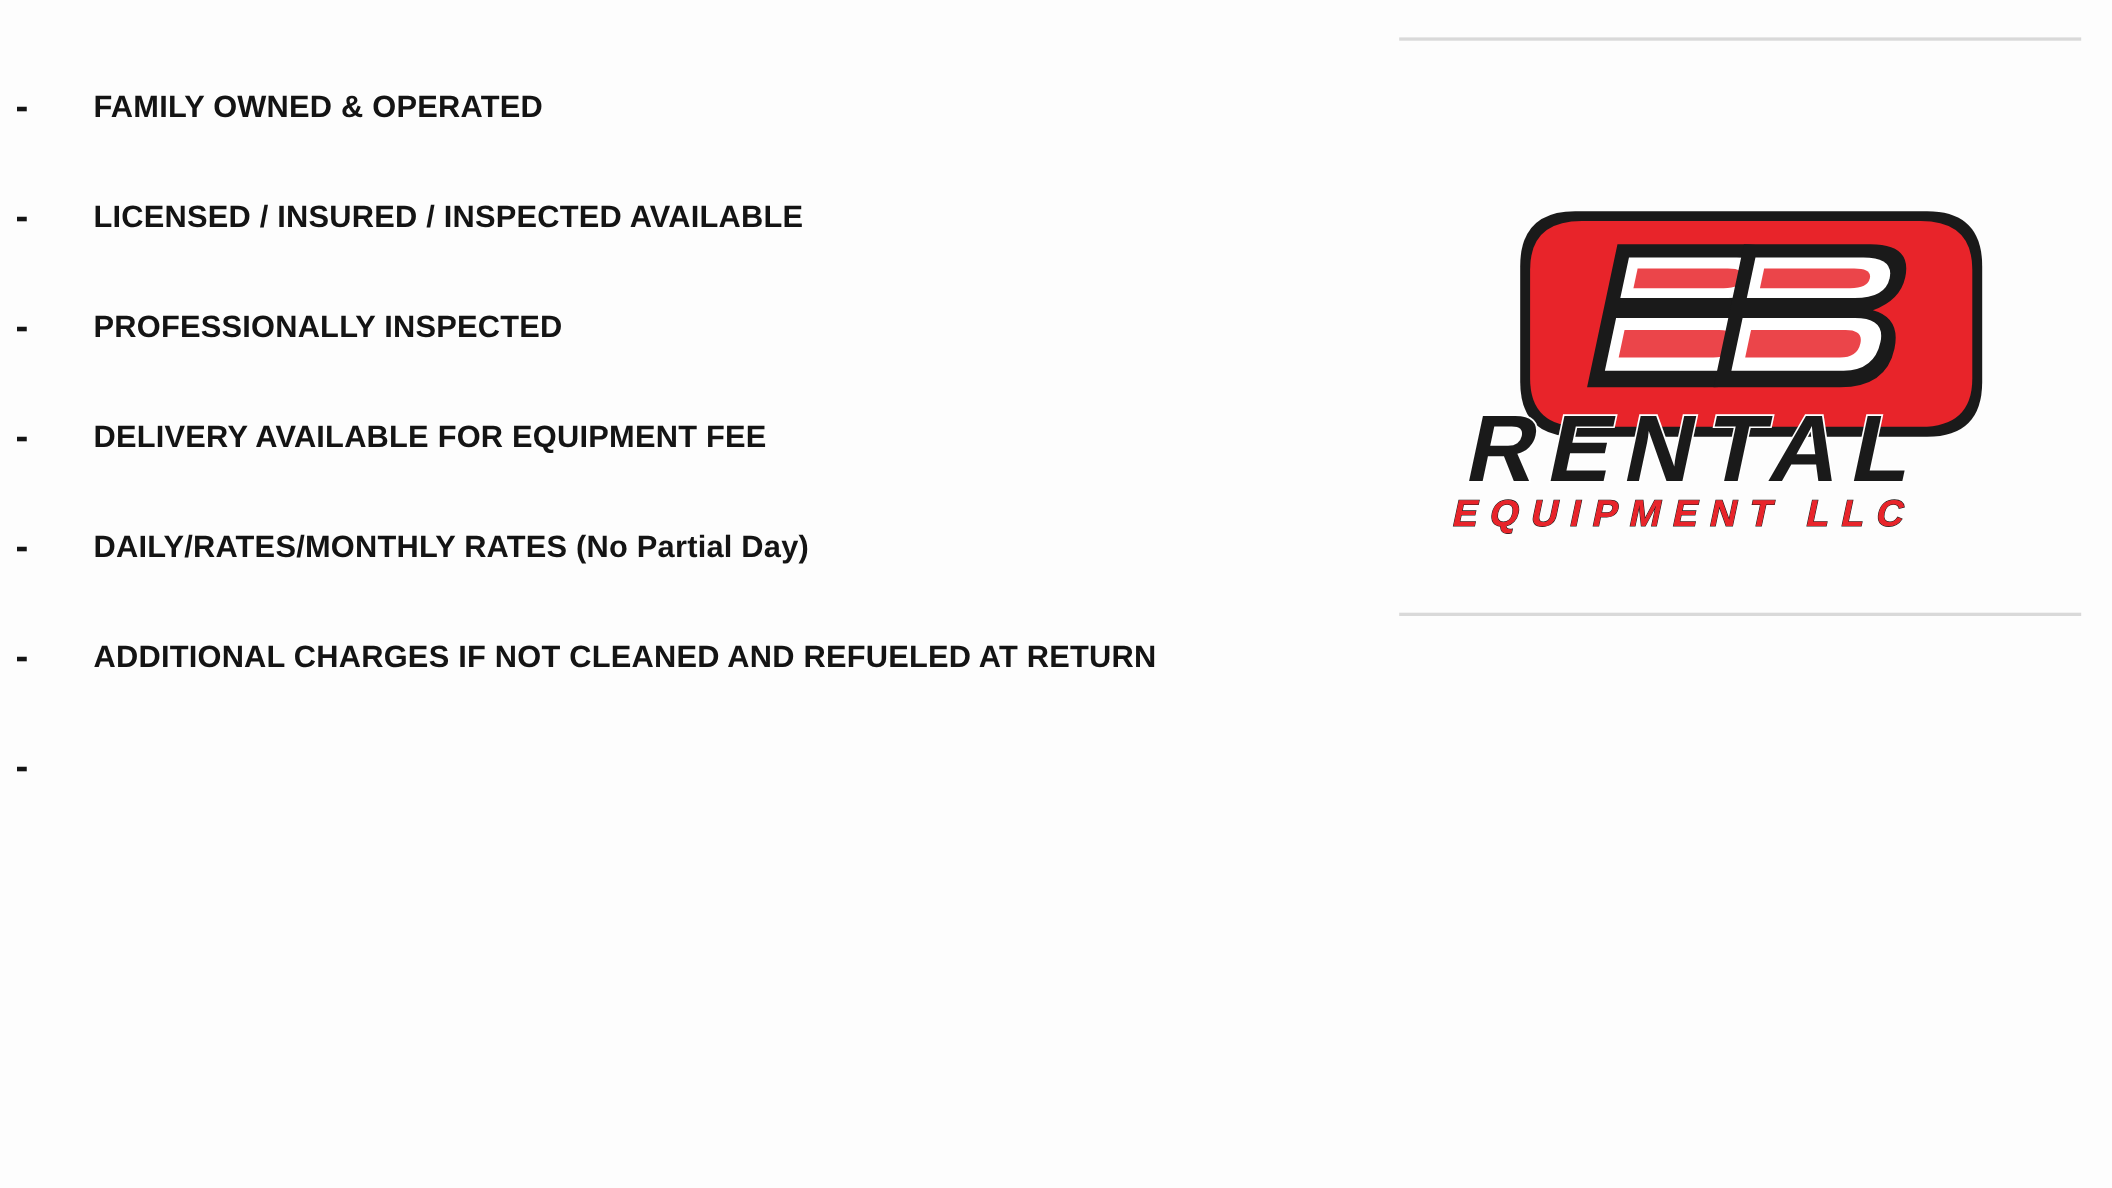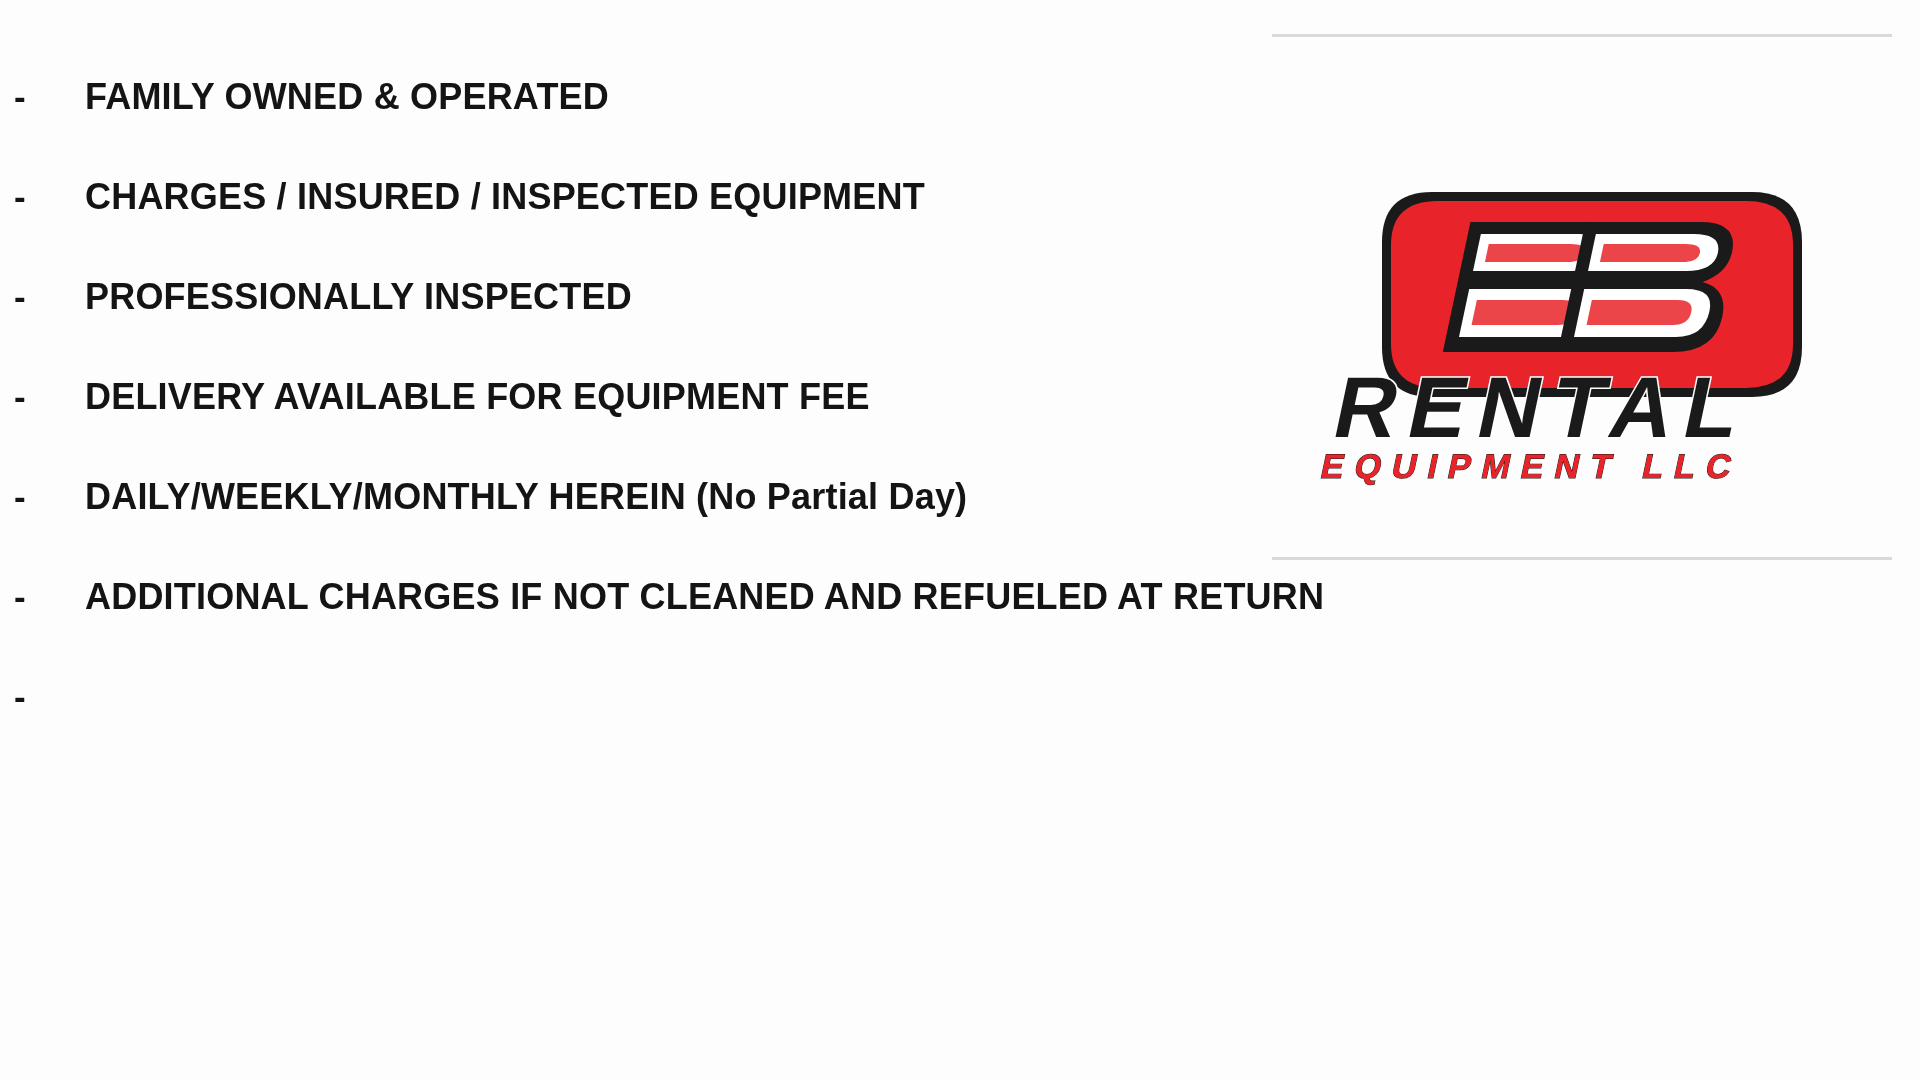--- a/index.html
+++ b/index.html
@@ -42,21 +42,21 @@
     text-align: left;
     padding-left: 14px;
     box-sizing: border-box;
     font-size: 35px;
     font-weight: 700;
     line-height: 54px;
     color: #141414;
   }
 
   .bullet-text {
-    font-size: 36px;
+    font-size: 28px;
     font-weight: 700;
     letter-spacing: 0.2px;
     line-height: 54px;
     color: #141414;
     white-space: nowrap;
   }
 
   
   .logo-panel {
     position: absolute;
@@ -94,36 +94,36 @@
 
   <div class="bullet-list">
 
     <div class="bullet-row">
       <span class="bullet-dash">-</span>
       <span class="bullet-text">FAMILY OWNED &amp; OPERATED</span>
     </div>
 
     <div class="bullet-row">
       <span class="bullet-dash">-</span>
-      <span class="bullet-text">CHARGES / INSURED / INSPECTED EQUIPMENT</span>
+      <span class="bullet-text">LICENSED / INSURED / INSPECTED AVAILABLE</span>
     </div>
 
     <div class="bullet-row">
       <span class="bullet-dash">-</span>
       <span class="bullet-text">PROFESSIONALLY INSPECTED</span>
     </div>
 
     <div class="bullet-row">
       <span class="bullet-dash">-</span>
       <span class="bullet-text">DELIVERY AVAILABLE FOR EQUIPMENT FEE</span>
     </div>
 
     <div class="bullet-row">
       <span class="bullet-dash">-</span>
-      <span class="bullet-text">DAILY/WEEKLY/MONTHLY HEREIN (No Partial Day)</span>
+      <span class="bullet-text">DAILY/RATES/MONTHLY RATES (No Partial Day)</span>
     </div>
 
     <div class="bullet-row">
       <span class="bullet-dash">-</span>
       <span class="bullet-text">ADDITIONAL CHARGES IF NOT CLEANED AND REFUELED AT RETURN</span>
     </div>
 
     <div class="bullet-row">
       <span class="bullet-dash">-</span>
     </div>

